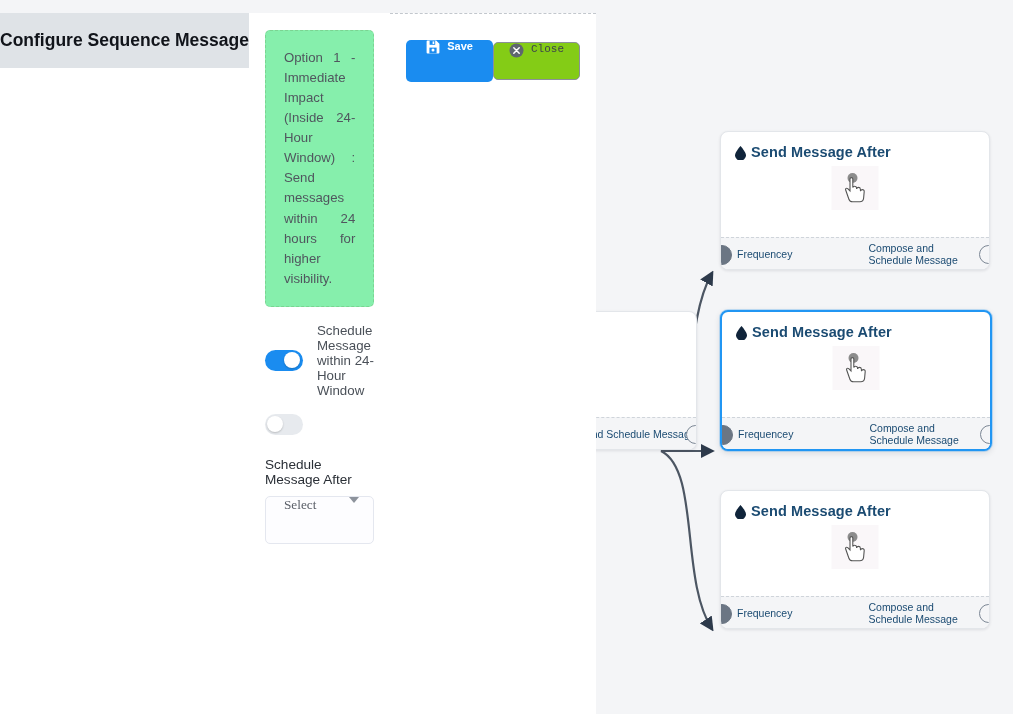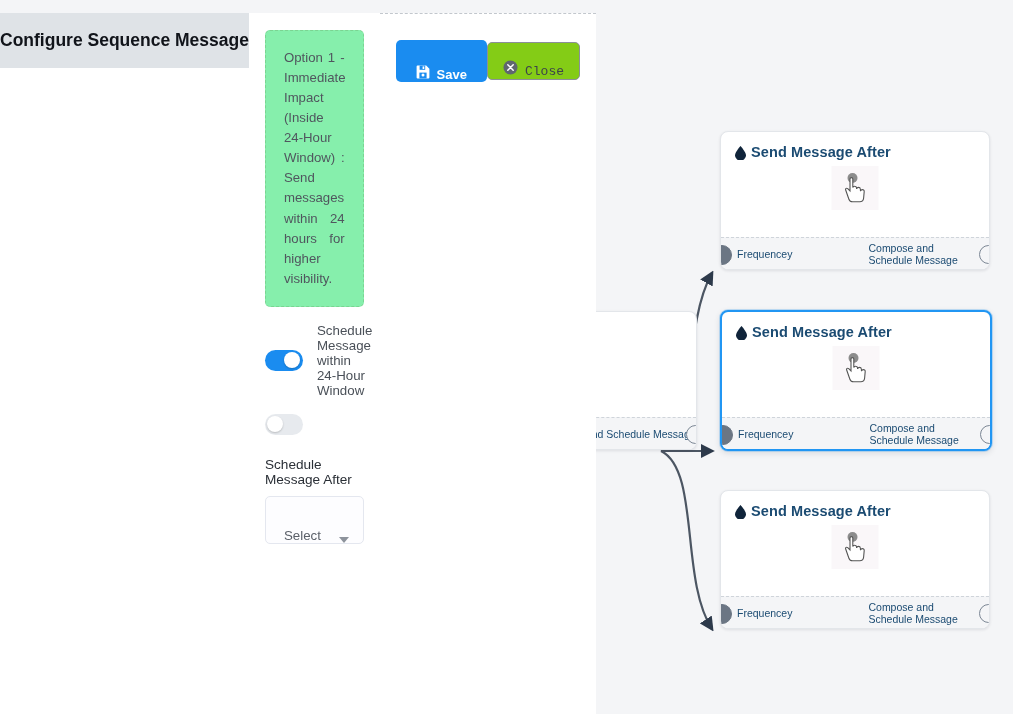--- a/index.html
+++ b/index.html
@@ -217,47 +217,48 @@
     color: #2a2f36;
     margin-bottom: 9px;
     margin-top: 22px;
   }
   .select-box {
     height: 46px;
     border: 1px solid #e4e7ef;
     border-radius: 5px;
     background: #fdfdff;
     display: flex;
-    align-items: flex-end;
+    align-items: flex-start;
     padding: 0 14px 0 18px;
     font-size: 13.3px;
     color: #5b6069;
+    font-family: Liberation Serif, serif;
   }
   .select-box .caret {
     margin-left: auto;
     width: 0; height: 0;
     border-left: 5px solid transparent;
     border-right: 5px solid transparent;
     border-top: 6px solid #8d939c;
   }
 
   #panel-footer {
     flex: 0 0 auto;
     border-top: 1.5px dashed #c2c7cd;
     padding: 18px 16px 20px 16px;
     display: flex;
     align-items: center;
     height: 96px;
     box-sizing: border-box;
   }
   .btn {
     display: inline-flex;
-    align-items: flex-end;
+    align-items: flex-start;
     gap: 7px;
-    font-size: 13px;
+    font-size: 11px;
     border-radius: 5px;
     cursor: pointer;
     box-sizing: border-box;
   }
   #save-button {
     background: #1a8cf0;
     color: #ffffff;
     font-weight: bold;
     padding: 0 20px;
     height: 42px;

